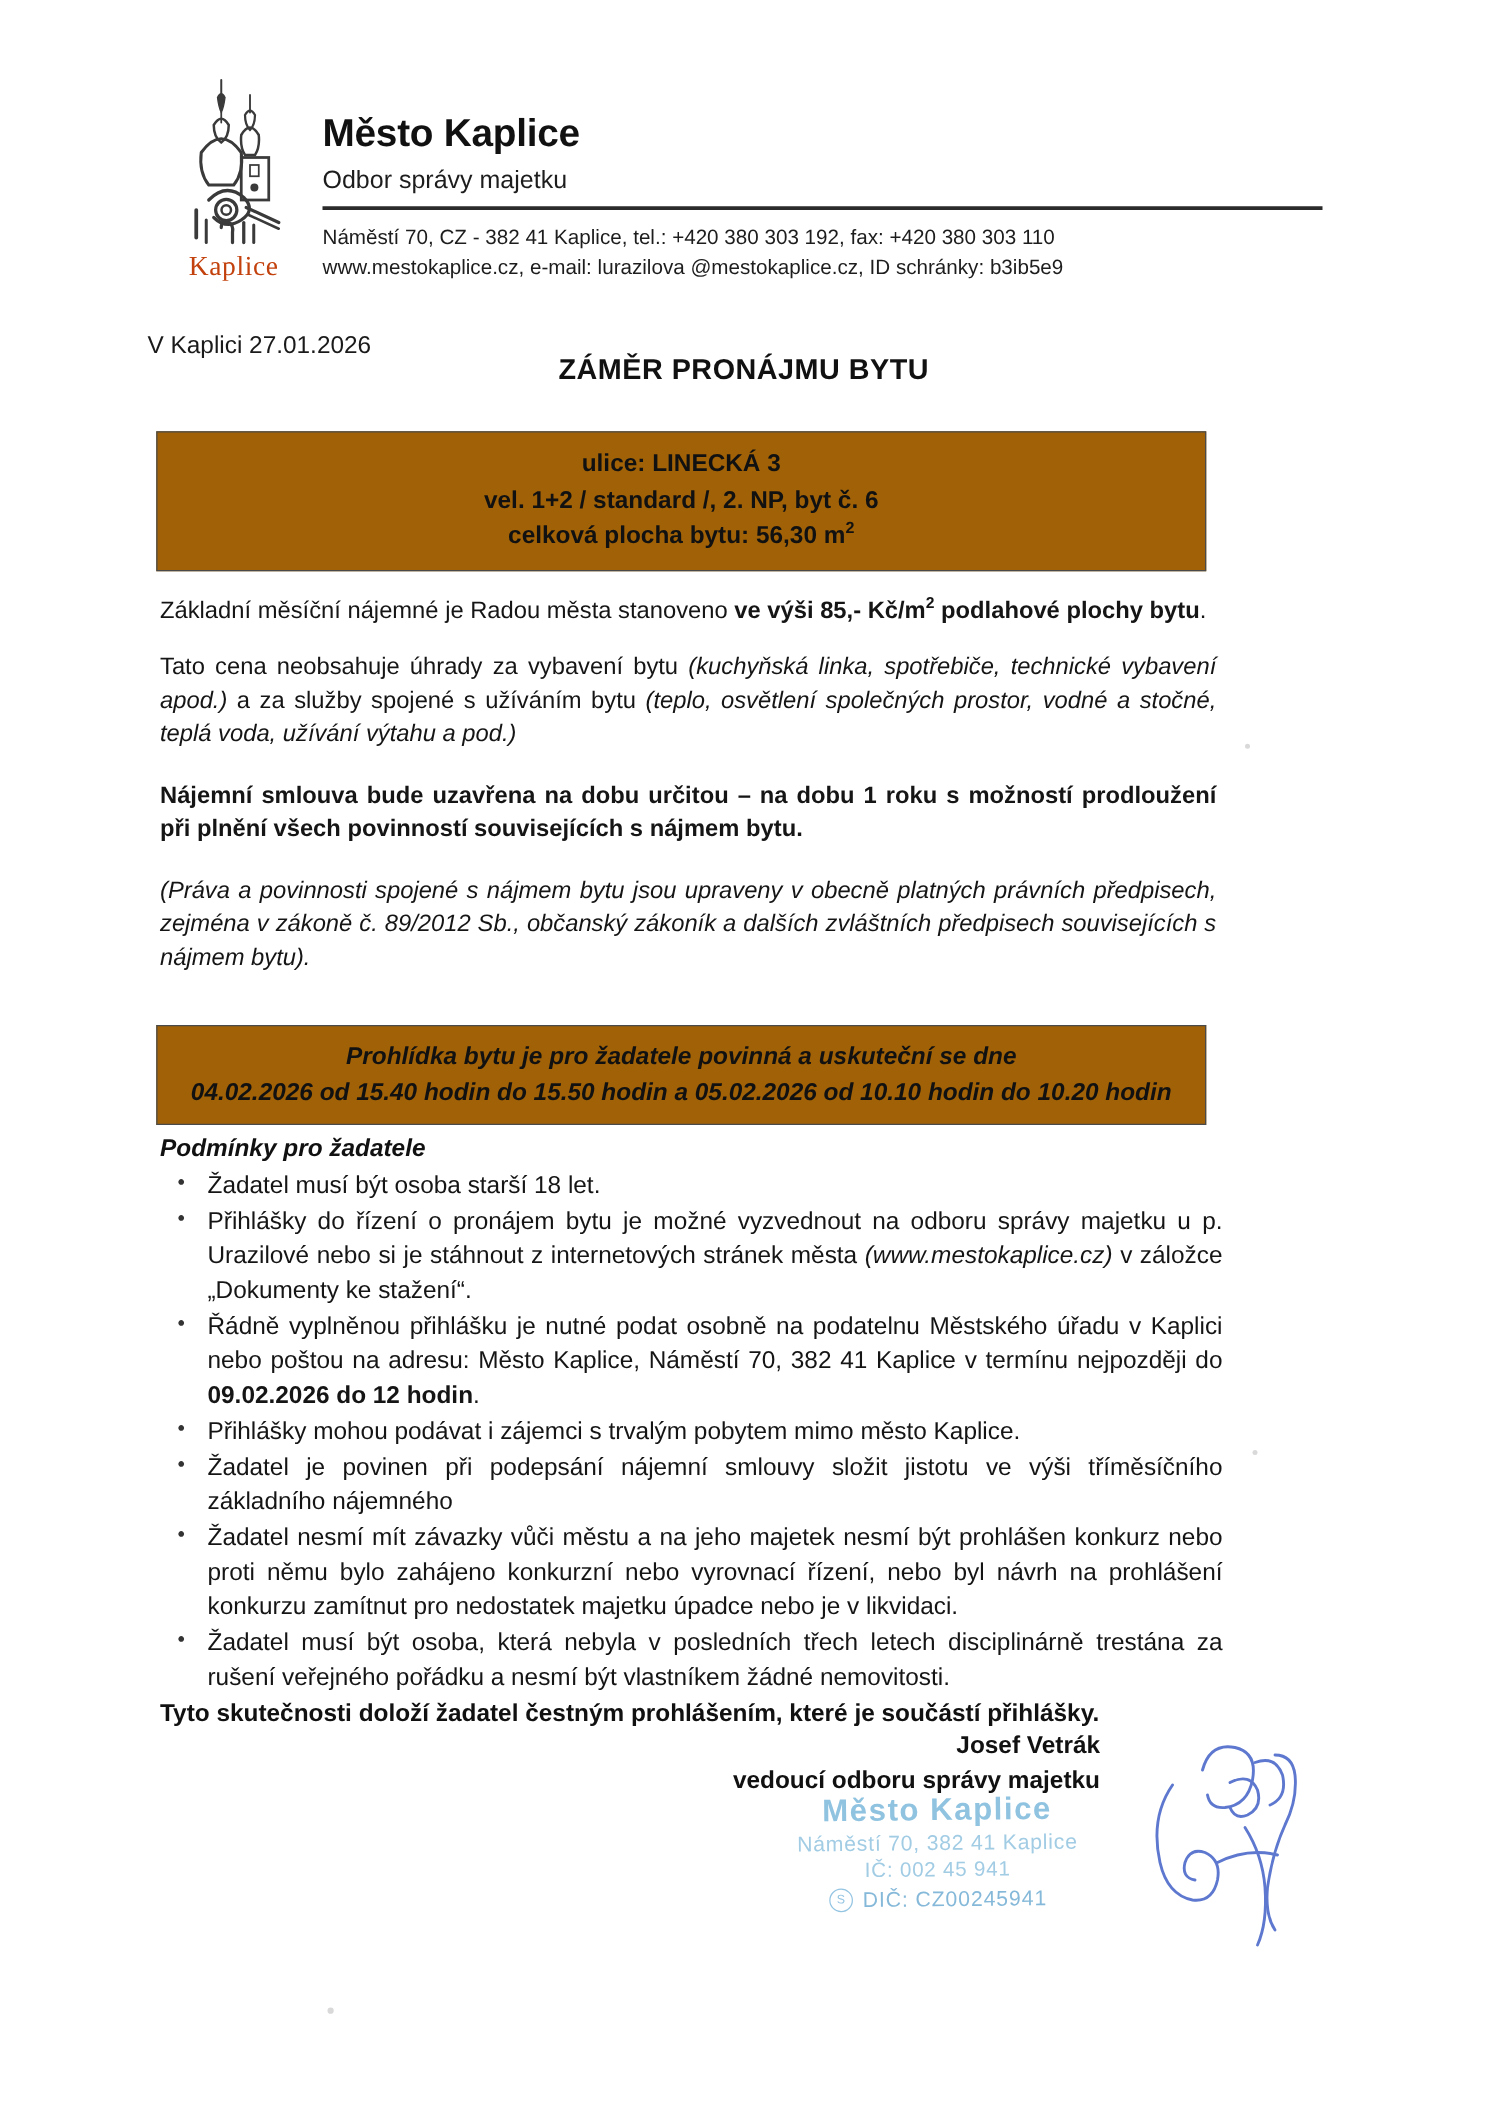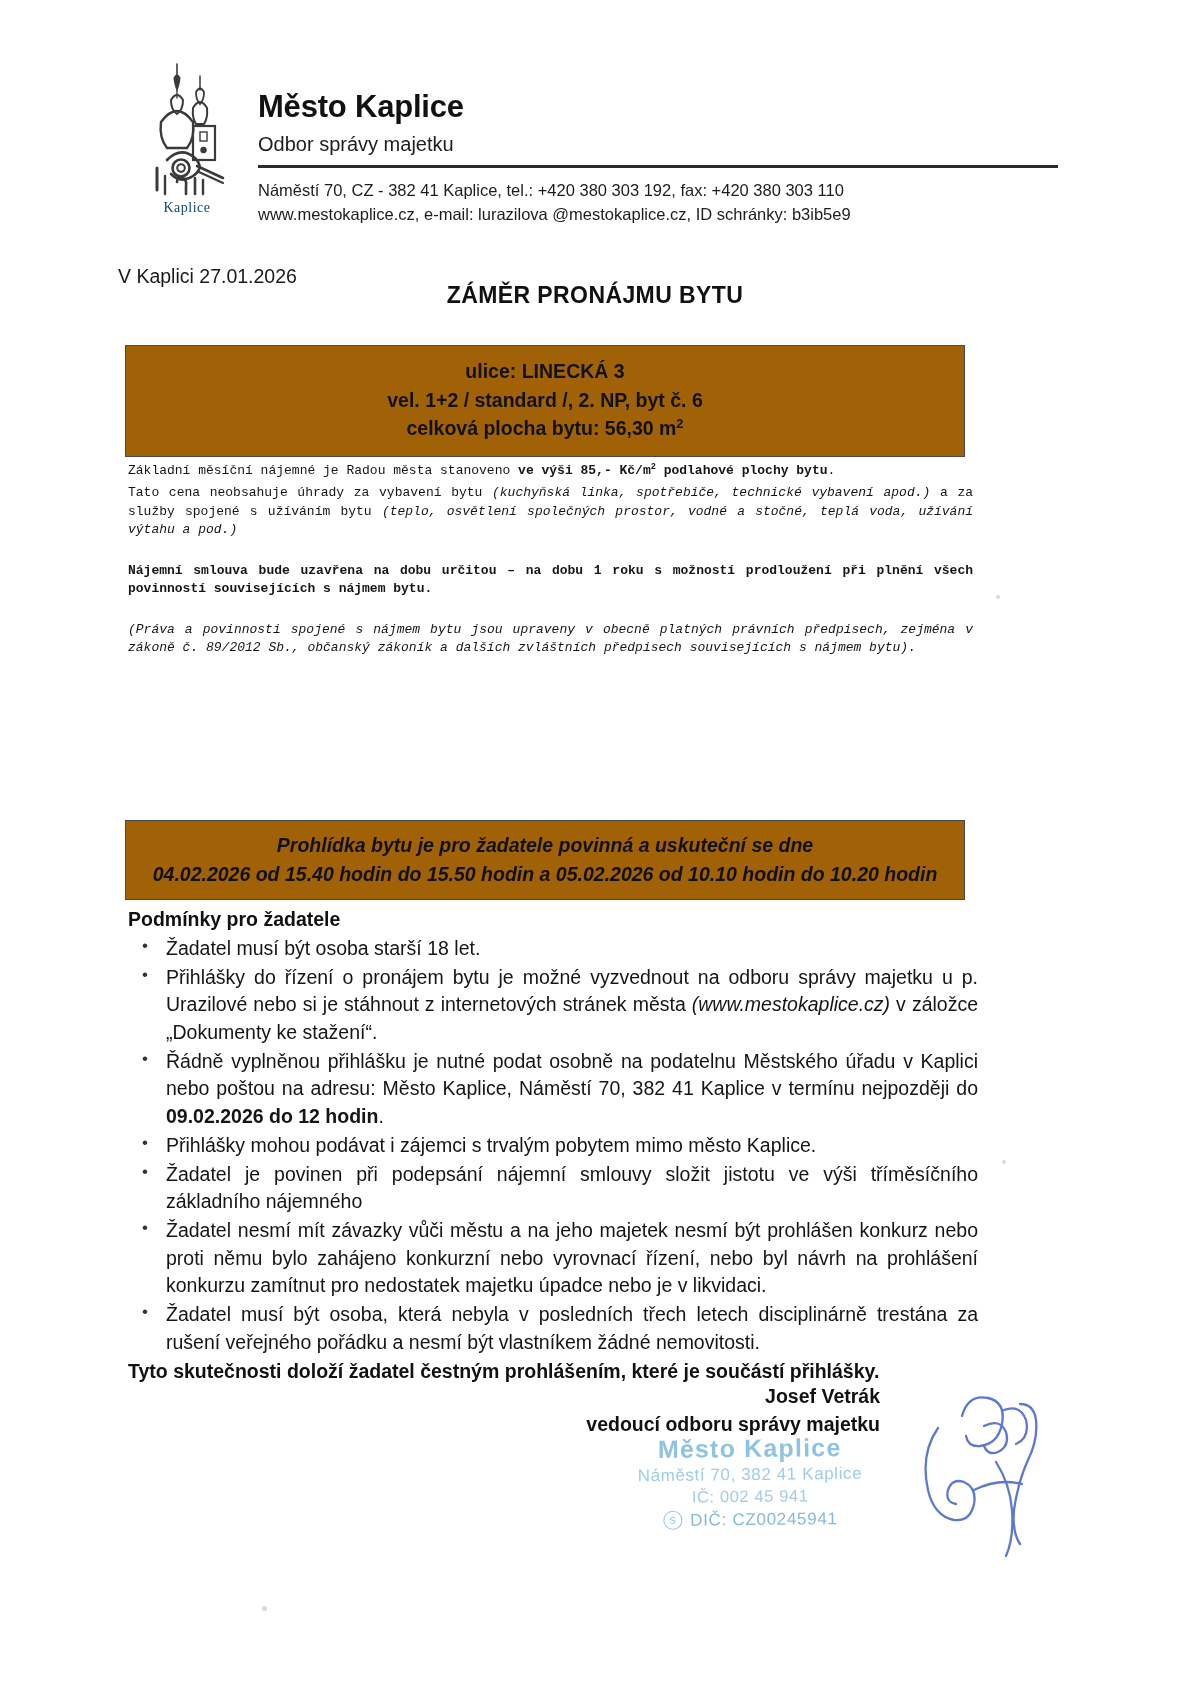--- a/index.html
+++ b/index.html
@@ -38,23 +38,23 @@
     align-items: center;
     padding-top: 4px;
   }
   .logo-mark {
     width: 100px;
     height: 148px;
     display: block;
   }
   .logo-word {
     font-family: "Liberation Serif", serif;
-    font-size: 14px;
+    font-size: 22px;
     letter-spacing: 0.5px;
-    color: #0c4a6e;
+    color: #c2410c;
     margin-top: -4px;
   }
   .header-text {
     flex: 1 1 auto;
     padding-left: 12px;
     padding-top: 38px;
   }
   .org-name {
     font-size: 31px;
     font-weight: bold;
@@ -132,44 +132,44 @@
   sup { font-size: 0.66em; vertical-align: super; line-height: 0; }
 
   
   .body-area {
     position: absolute;
     left: 128px;
     top: 458px;
     width: 845px;
   }
   p.para {
-    margin: 4px 0 0 0;
-    font-size: 13px;
+    margin: 18px 0 0 0;
+    font-size: 19px;
     line-height: 1.42;
     color: #151515;
     text-align: justify;
     text-justify: inter-word;
-    font-family: Liberation Mono, monospace;
   }
   p.para.gap { margin-top: 22px; }
   .b { font-weight: bold; }
   .i { font-style: italic; }
 
   
   .conditions {
     position: absolute;
     left: 128px;
     top: 908px;
     width: 850px;
   }
   .cond-title {
     font-size: 19.5px;
     font-weight: bold;
     color: #111;
     margin-bottom: 4px;
+    font-style: italic;
   }
   ul.cond-list {
     list-style: none;
     margin: 0;
     padding: 0;
   }
   ul.cond-list > li {
     position: relative;
     padding-left: 38px;
     font-size: 19.5px;

